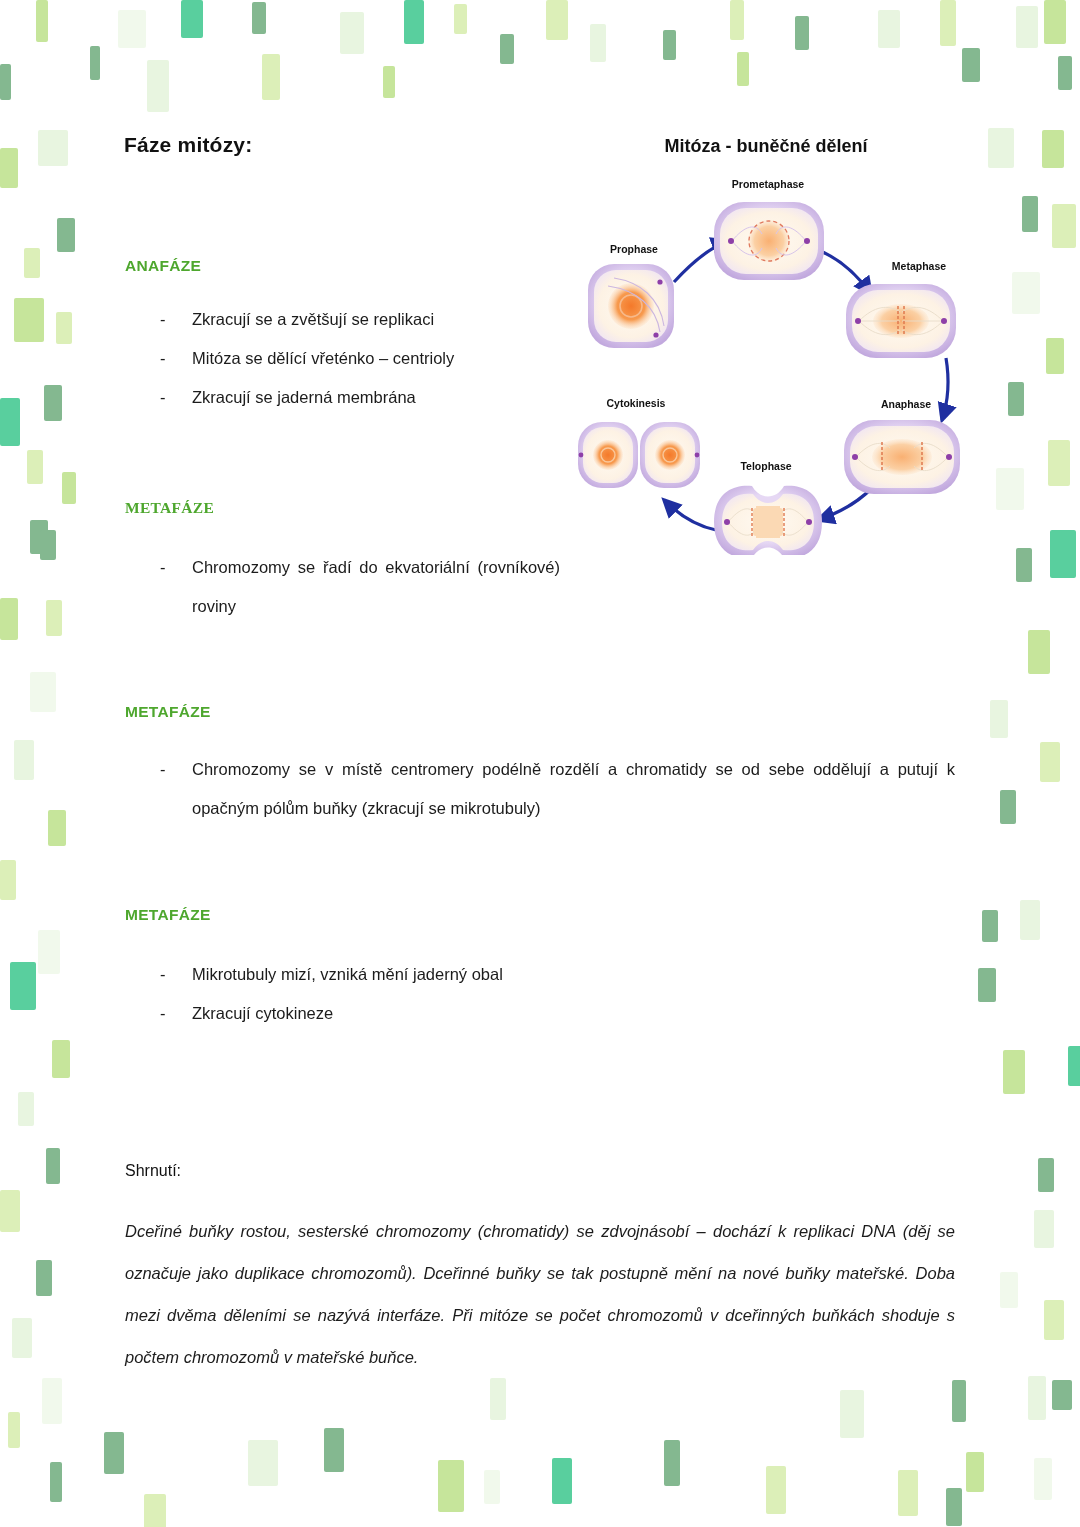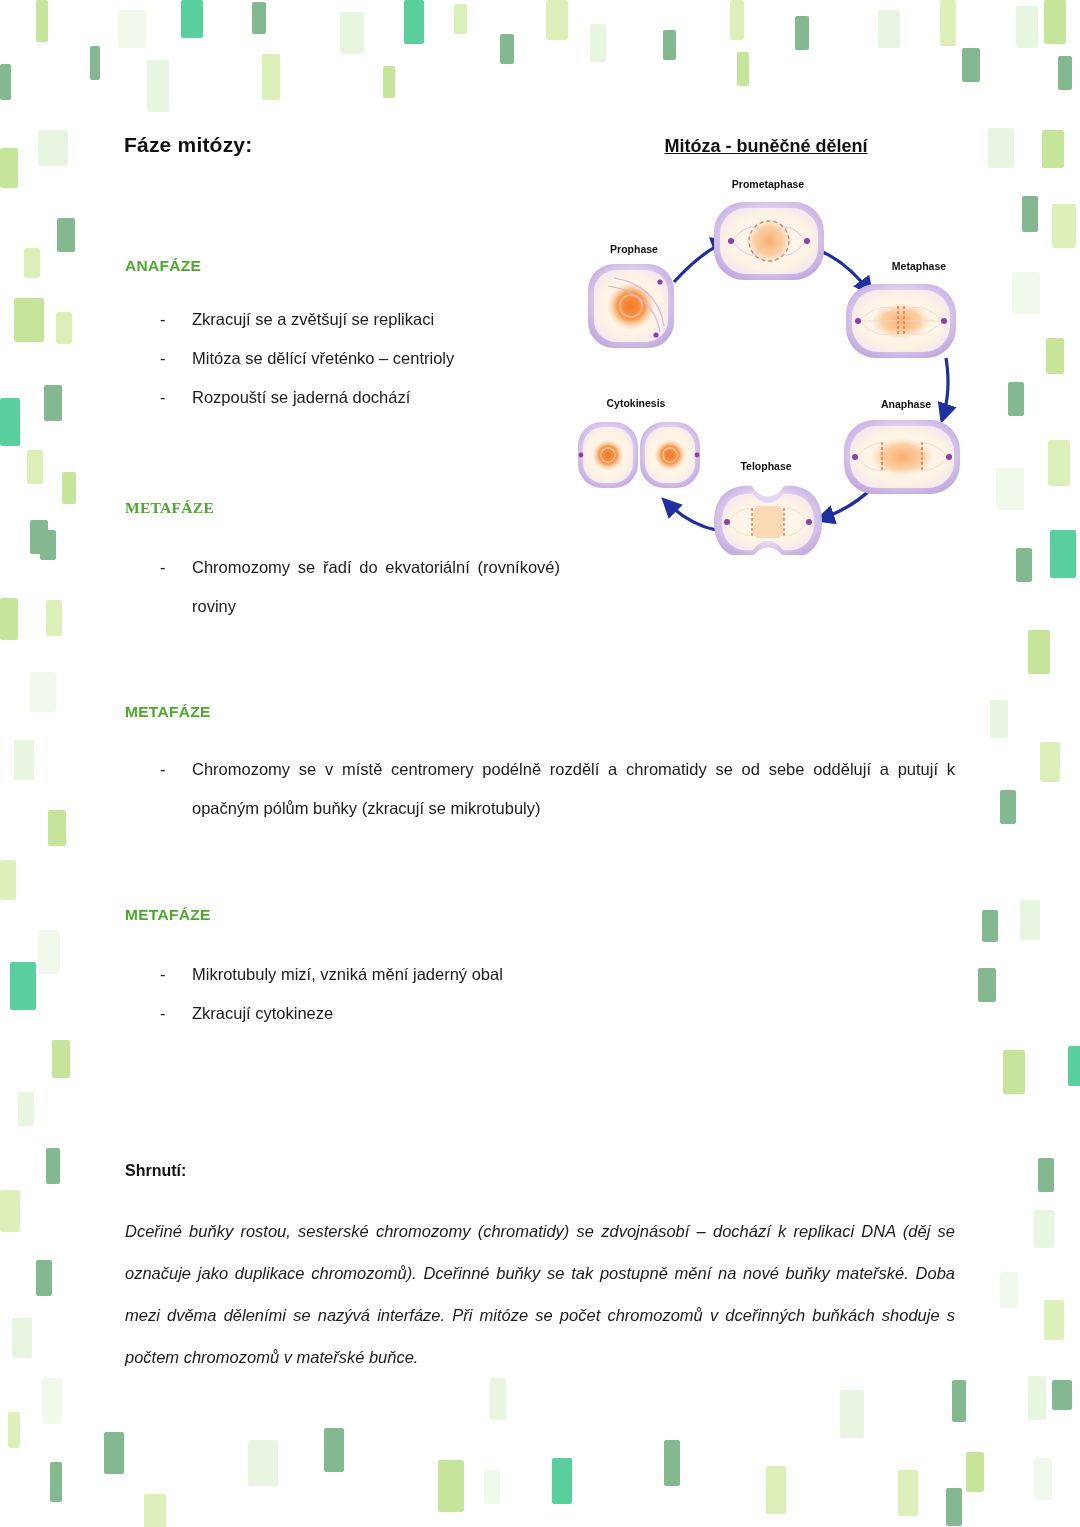--- a/index.html
+++ b/index.html
@@ -76,21 +76,21 @@
   .bullet-text.justify {
     text-align: justify;
     text-align-last: left;
   }
 
   .summary-title {
     position: absolute;
     left: 125px;
     top: 1162px;
     font-size: 16px;
-    font-weight: bold;
+    font-weight: normal;
     color: #111111;
   }
   .summary-body {
     position: absolute;
     left: 125px;
     top: 1210px;
     width: 830px;
     font-size: 16.5px;
     font-style: italic;
     line-height: 42px;
@@ -109,21 +109,20 @@
   }
   .diagram-title {
     position: absolute;
     top: 6px;
     left: 0;
     width: 420px;
     text-align: center;
     font-size: 18px;
     font-weight: bold;
     color: #111111;
-    text-decoration: underline;
   }
   #mitosis-svg {
     position: absolute;
     left: 0;
     top: 0;
   }
   .cell-label {
     font-family: "Liberation Sans", sans-serif;
     font-size: 10.5px;
     font-weight: bold;
@@ -242,21 +241,21 @@
         <div class="bullet-row">
           <span class="bullet-dash">-</span>
           <span class="bullet-text">Zkracují se a zvětšují se replikaci</span>
         </div>
         <div class="bullet-row">
           <span class="bullet-dash">-</span>
           <span class="bullet-text">Mitóza se dělící vřeténko – centrioly</span>
         </div>
         <div class="bullet-row">
           <span class="bullet-dash">-</span>
-          <span class="bullet-text">Rozpouští se jaderná dochází</span>
+          <span class="bullet-text">Zkracují se jaderná membrána</span>
         </div>
       </div>
       <div class="phase-heading" style="top: 499px; font-family: Liberation Serif, serif;">METAFÁZE</div>
       <div class="bullet-block" style="top: 548px; width: 400px;">
         <div class="bullet-row">
           <span class="bullet-dash">-</span>
           <span class="bullet-text justify">Chromozomy se řadí do ekvatoriální (rovníkové) roviny</span>
         </div>
       </div>
       <div class="phase-heading" style="top: 703px;">METAFÁZE</div>

